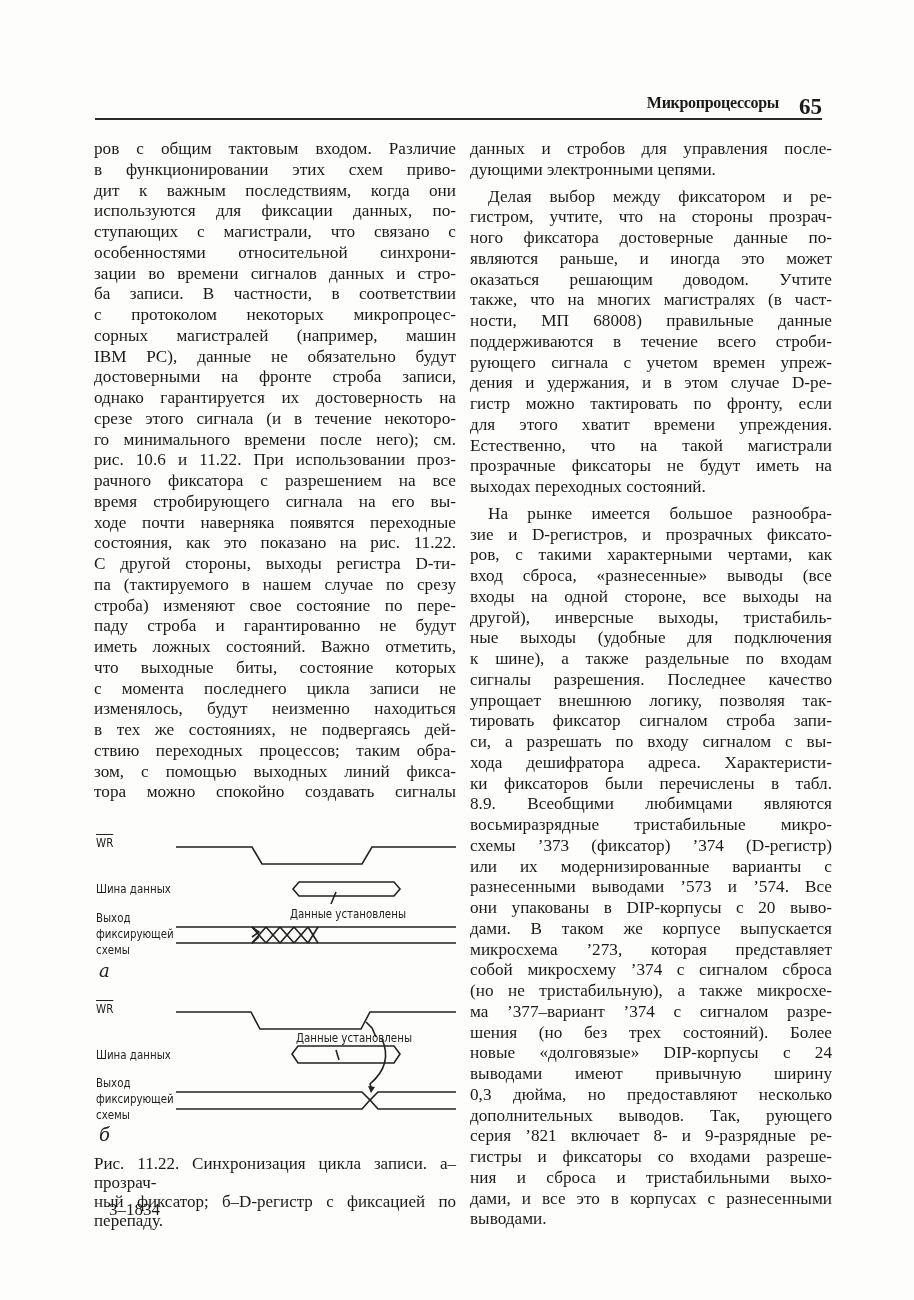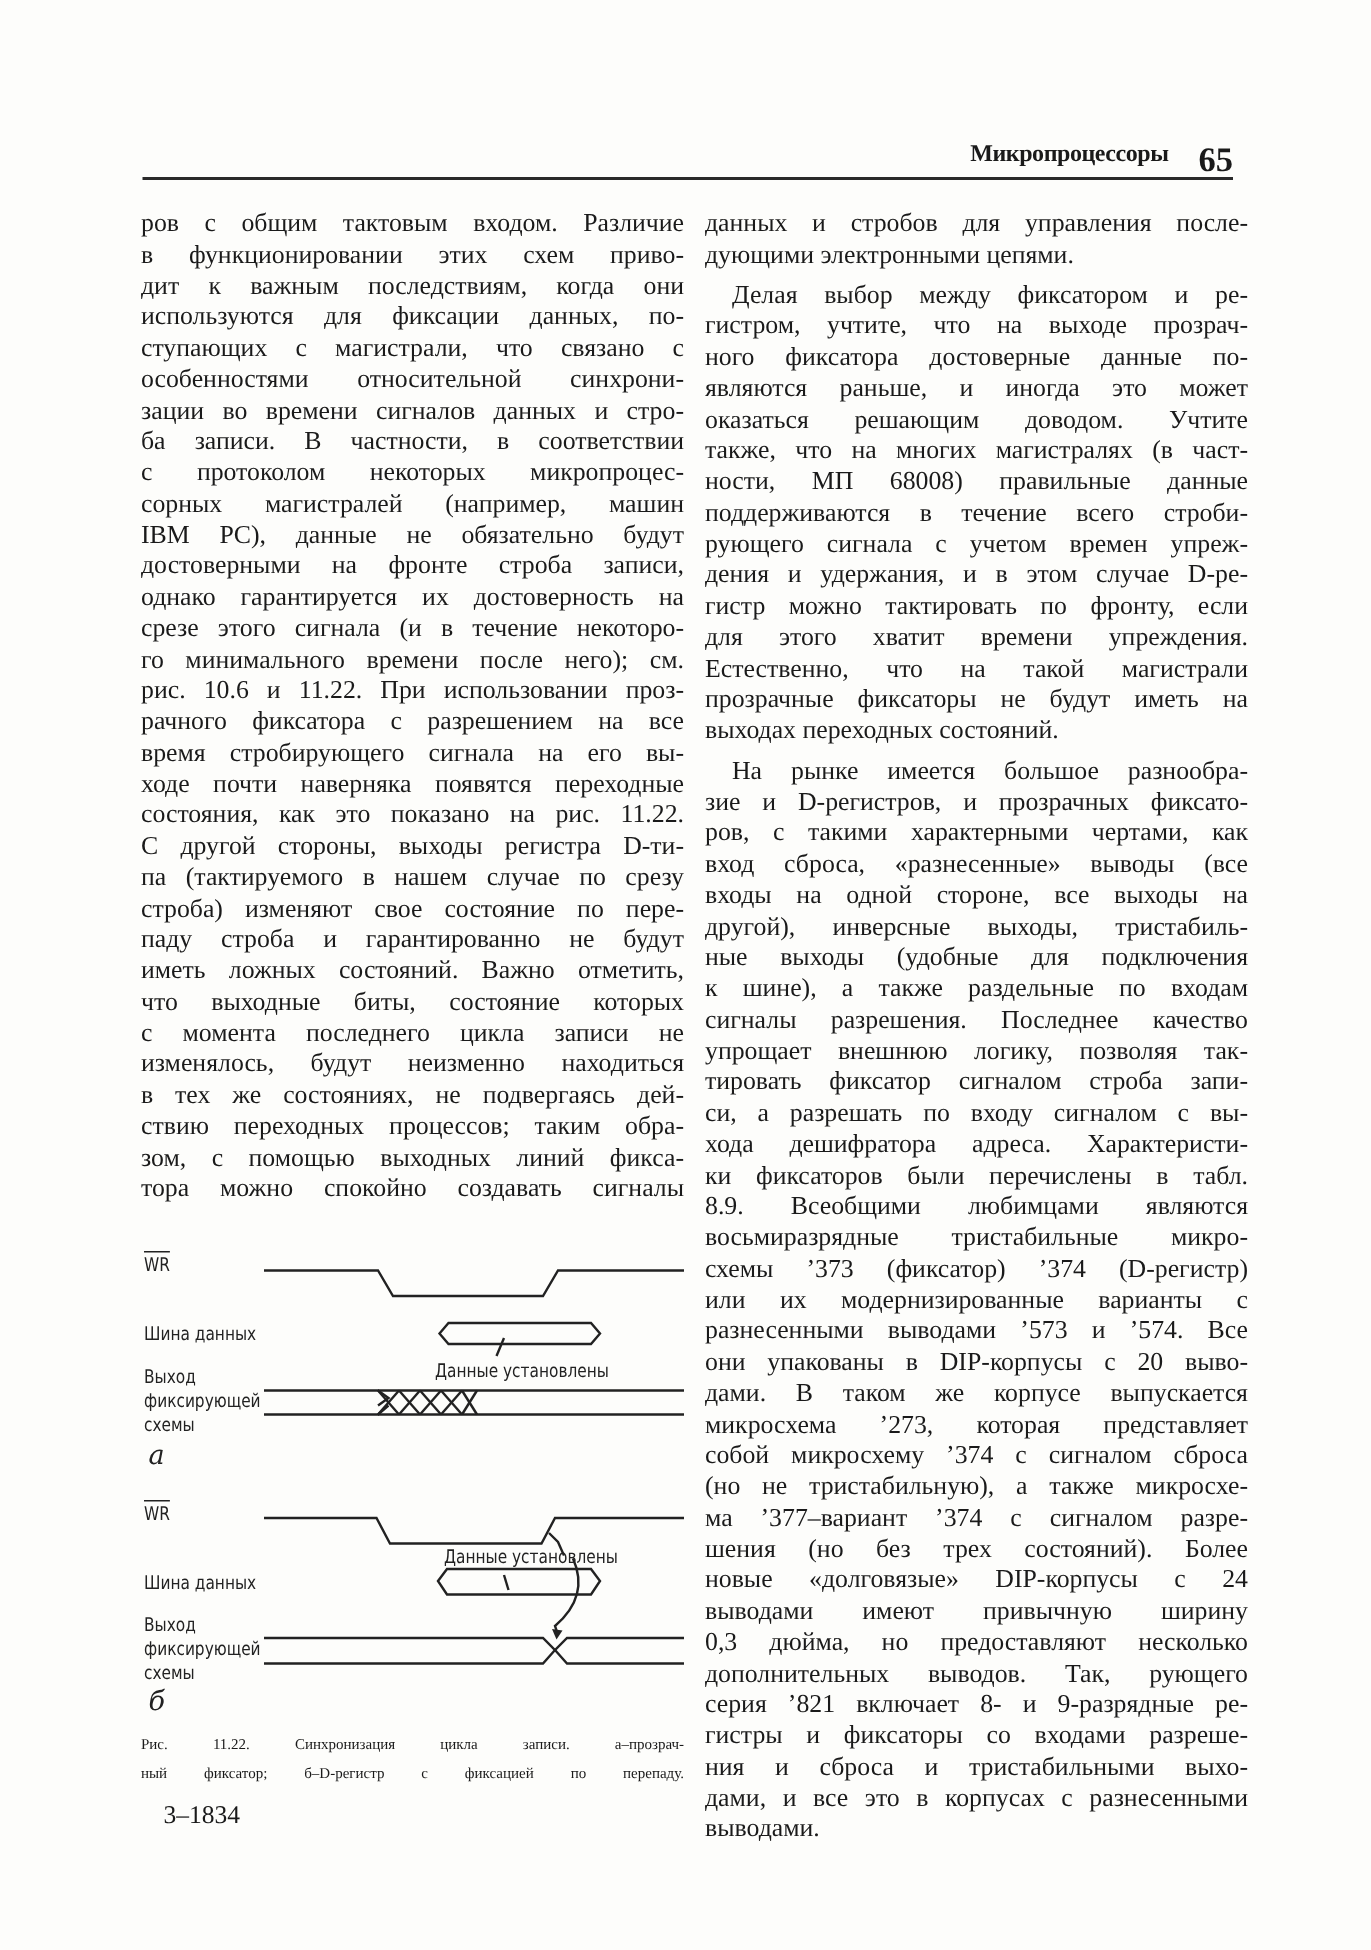--- a/index.html
+++ b/index.html
@@ -33,21 +33,21 @@
     }
     .figure svg { position: absolute; left: 0; top: 0; }
     .fig-label {
       position: absolute; font-family: "DejaVu Sans", sans-serif; font-size: 12.5px;
       line-height: 15px; color: #222; transform: scaleX(0.82); transform-origin: left top;
     }
     .fig-letter {
       position: absolute; font-family: "DejaVu Serif", serif; font-style: italic; font-size: 18px; color:#222;
     }
     .caption {
-      position: absolute; left: 94px; top: 1154px; width: 362px; font-size: 10px; line-height: 19px;
+      position: absolute; left: 94px; top: 1154px; width: 362px; font-size: 17px; line-height: 19px;
     }
     .caption .cl { display:block; text-align: justify; text-align-last: justify; }
     .caption .cl.last { text-align-last: justify; }
     .signature {
       position: absolute; left: 95px; top: 1200px; font-size: 17px; margin-left: 14px;
     }
   </style>
 </head>
 <body>
 
@@ -91,21 +91,21 @@
     <span class="line-wrap">тора можно спокойно создавать сигналы</span>
   </div>
 <div class="col col-right" id="right-col">
     <div>
       <span class="line-wrap">данных и стробов для управления после-</span>
       <span class="line-wrap last">дующими электронными цепями.</span>
     </div>
     <div class="para-gap"></div>
     <div>
       <span class="line-wrap indent">Делая выбор между фиксатором и ре-</span>
-      <span class="line-wrap">гистром, учтите, что на выходе прозрач-</span>
+      <span class="line-wrap">гистром, учтите, что на стороны прозрач-</span>
       <span class="line-wrap">ного фиксатора достоверные данные по-</span>
       <span class="line-wrap">являются раньше, и иногда это может</span>
       <span class="line-wrap">оказаться решающим доводом. Учтите</span>
       <span class="line-wrap">также, что на многих магистралях (в част-</span>
       <span class="line-wrap">ности, МП 68008) правильные данные</span>
       <span class="line-wrap">поддерживаются в течение всего строби-</span>
       <span class="line-wrap">рующего сигнала с учетом времен упреж-</span>
       <span class="line-wrap">дения и удержания, и в этом случае D-ре-</span>
       <span class="line-wrap">гистр можно тактировать по фронту, если</span>
       <span class="line-wrap">для этого хватит времени упреждения.</span>

